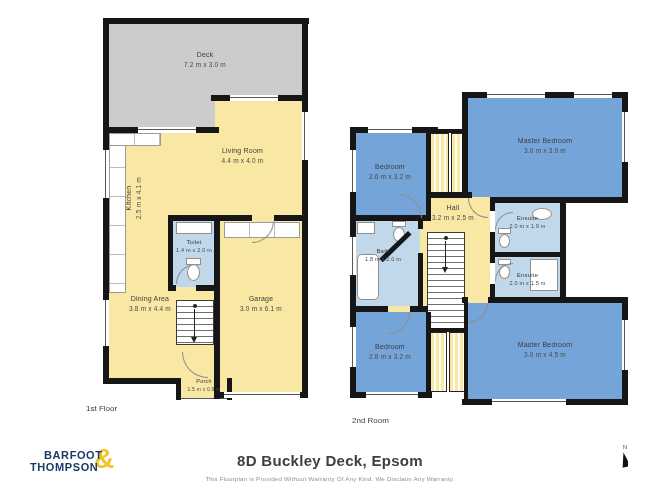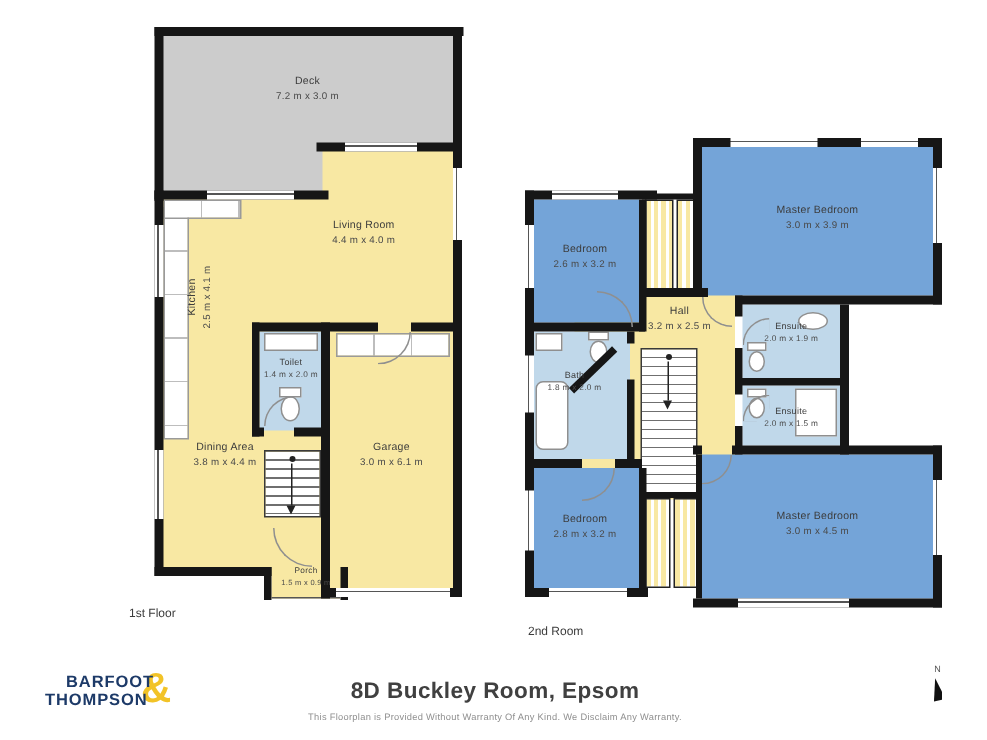--- a/index.html
+++ b/index.html
@@ -241,21 +241,21 @@
     </div>
     <div class="floor-label" style="left:352px;top:416px">2nd Room</div>
   </div>
 
   <div>
     <div class="abs" style="left:28px;top:447px;width:100px;height:36px">
       <span class="logo-amp" style="left:66px;top:-2px">&amp;</span>
       <span class="logo-word" style="left:16px;top:2px">BARFOOT</span>
       <span class="logo-word" style="left:2px;top:14px">THOMPSON</span>
     </div>
-    <div class="title" style="left:130px;top:452px;width:400px">8D Buckley Room, Epsom</div>
+    <div class="title" style="left:130px;top:452px;width:400px">8D Buckley Deck, Epsom</div>
     <div class="disclaimer" style="left:130px;top:475px;width:400px">This Floorplan is Provided Without Warranty Of Any Kind. We Disclaim Any Warranty.</div>
     <div>
       <span class="compass-n" style="left:618px;top:444px">N</span>
       <i class="compass-arrow" style="left:621px;top:452px"></i>
     </div>
   </div>
 
 </div>
 
 </body></html>

